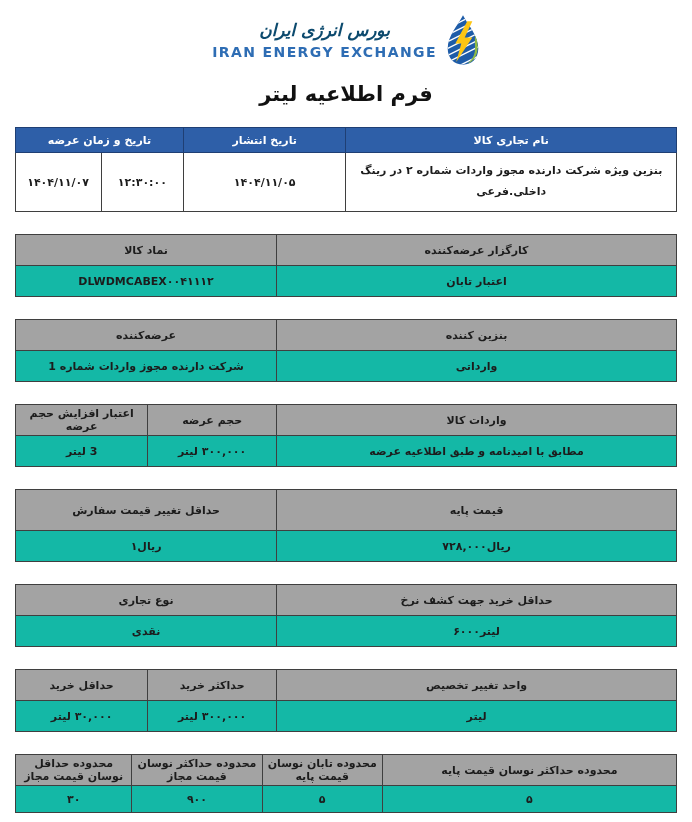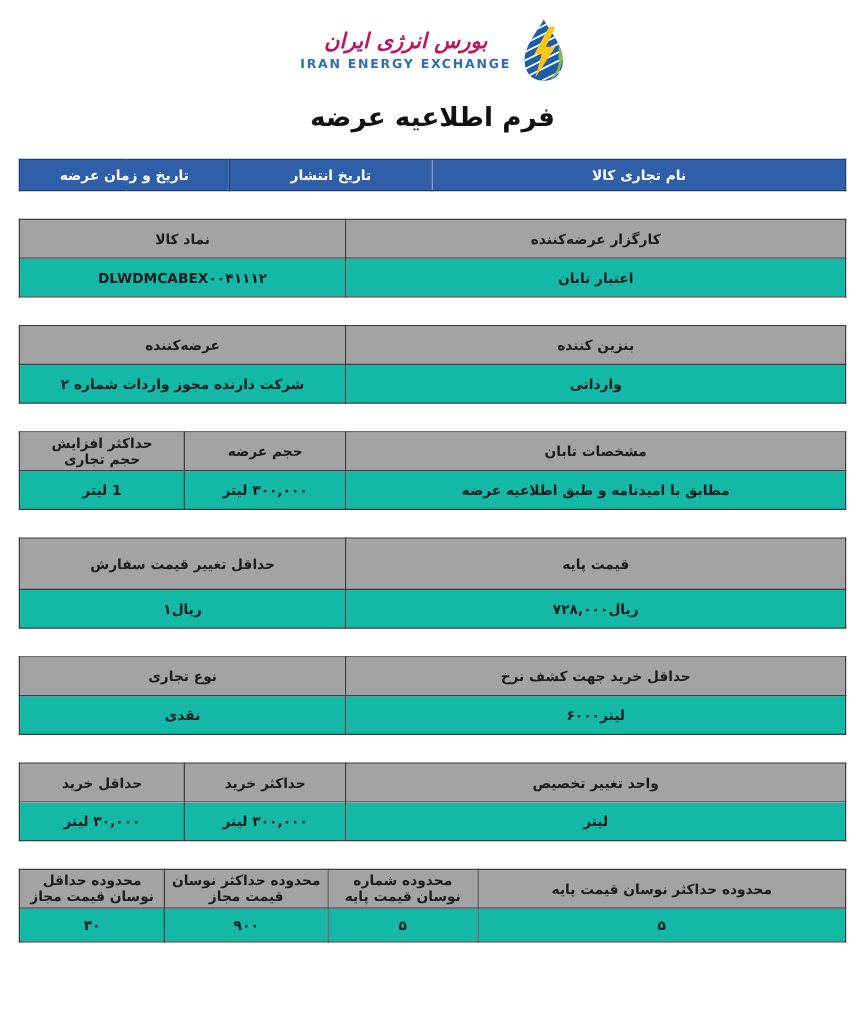--- a/index.html
+++ b/index.html
@@ -8,25 +8,25 @@
     font-family:"DejaVu Sans",sans-serif;direction:rtl;overflow:hidden;
     color:#1c1c1c;
   }
   
   .logo-block{
     display:flex;flex-direction:row;justify-content:center;align-items:center;
     gap:9px;padding-top:9px;height:62px;
   }
   .logo-text{display:flex;flex-direction:column;align-items:center;}
   .logo-fa{
-    font-size:17px;font-weight:700;font-style:italic;color:#be185d;
+    font-size:17px;font-weight:700;font-style:italic;color:#0c4a6e;
     line-height:1.2;letter-spacing:0px;
   }
   .logo-en{
-    font-size:10px;font-weight:700;color:#2e6db4;letter-spacing:1.4px;
+    font-size:14px;font-weight:700;color:#2e6db4;letter-spacing:1.4px;
     direction:ltr;margin-top:3px;
   }
   .form-title{
     text-align:center;font-size:21px;font-weight:700;color:#111;
     margin:10px 0 0 0;line-height:1.3;
   }
   
   .content{margin:0 15px;}
   table.ft{
     width:100%;border-collapse:collapse;table-layout:fixed;
@@ -81,37 +81,43 @@
         <path d="M34 22 C36 28, 38 34, 37 42 C36 50, 31 56, 25 58 C33 52, 35 44, 34 36 Z" fill="#8fba44" clip-path="url(#dropclip)"></path>
         <path d="M25 8 L11 34 L18 34 L12 56 L31 27 L22 27 L31 8 Z" fill="#fdc513"></path>
       </svg>
     </span>
     <span class="logo-text">
       <span class="logo-fa">بورس انرژی ایران</span>
       <span class="logo-en">IRAN ENERGY EXCHANGE</span>
     </span>
   </div>
 
-  <div class="form-title">فرم اطلاعیه عرضه</div>
+  <div class="form-title">فرم اطلاعیه لیتر</div>
 
   <div class="content">
 
     <table class="ft t1 mt1">
       <colgroup>
           <col style="width:50%">
           <col style="width:24.6%">
           <col style="width:12.4%">
           <col style="width:13%">
         </colgroup>
       <tbody>
           <tr class="hrow">
         <td>نام تجاری کالا</td>
         <td>تاریخ انتشار</td>
         <td colspan="2">تاریخ و زمان عرضه</td>
       </tr>
+      <tr class="vrow">
+        <td class="name-cell">بنزین ویژه شرکت دارنده مجوز واردات شماره ۲ در رینگ داخلی.فرعی</td>
+        <td class="num">۱۴۰۴/۱۱/۰۵</td>
+        <td class="num">۱۲:۳۰:۰۰</td>
+        <td class="num">۱۴۰۴/۱۱/۰۷</td>
+      </tr>
     </tbody>
       </table>
 
     <table class="ft tw gap">
       <colgroup>
           <col style="width:60.5%">
           <col style="width:39.5%">
         </colgroup>
       <tbody>
           <tr class="hrow">
@@ -130,41 +136,41 @@
           <col style="width:60.5%">
           <col style="width:39.5%">
         </colgroup>
       <tbody>
           <tr class="hrow">
         <td>بنزین کننده</td>
         <td>عرضه‌کننده</td>
       </tr>
       <tr class="vrow">
         <td>وارداتی</td>
-        <td>شرکت دارنده مجوز واردات شماره ۲</td>
+        <td>شرکت دارنده مجوز واردات شماره 1</td>
       </tr>
     </tbody>
       </table>
 
     <table class="ft tw gap">
       <colgroup>
           <col style="width:60.5%">
           <col style="width:19.5%">
           <col style="width:20%">
         </colgroup>
       <tbody>
           <tr class="hrow">
-        <td>مشخصات تابان</td>
+        <td>واردات کالا</td>
         <td>حجم عرضه</td>
-        <td>حداکثر افزایش حجم تجاری</td>
+        <td>اعتبار افزایش حجم عرضه</td>
       </tr>
       <tr class="vrow">
         <td>مطابق با امیدنامه و طبق اطلاعیه عرضه</td>
         <td>۳۰۰,۰۰۰ لیتر</td>
-        <td>1 لیتر</td>
+        <td>3 لیتر</td>
       </tr>
     </tbody>
       </table>
 
     <table class="ft tw t5 gap">
       <colgroup>
           <col style="width:60.5%">
           <col style="width:39.5%">
         </colgroup>
       <tbody>
@@ -219,21 +225,21 @@
     <table class="ft tw t8 gap">
       <colgroup>
           <col style="width:44.5%">
           <col style="width:18.2%">
           <col style="width:19.7%">
           <col style="width:17.6%">
         </colgroup>
       <tbody>
           <tr class="hrow">
         <td>محدوده حداکثر نوسان قیمت پایه</td>
-        <td>محدوده شماره نوسان قیمت پایه</td>
+        <td>محدوده تابان نوسان قیمت پایه</td>
         <td>محدوده حداکثر نوسان قیمت مجاز</td>
         <td>محدوده حداقل نوسان قیمت مجاز</td>
       </tr>
       <tr class="vrow">
         <td>۵</td>
         <td>۵</td>
         <td>۹۰۰</td>
         <td>۳۰</td>
       </tr>
     </tbody>

